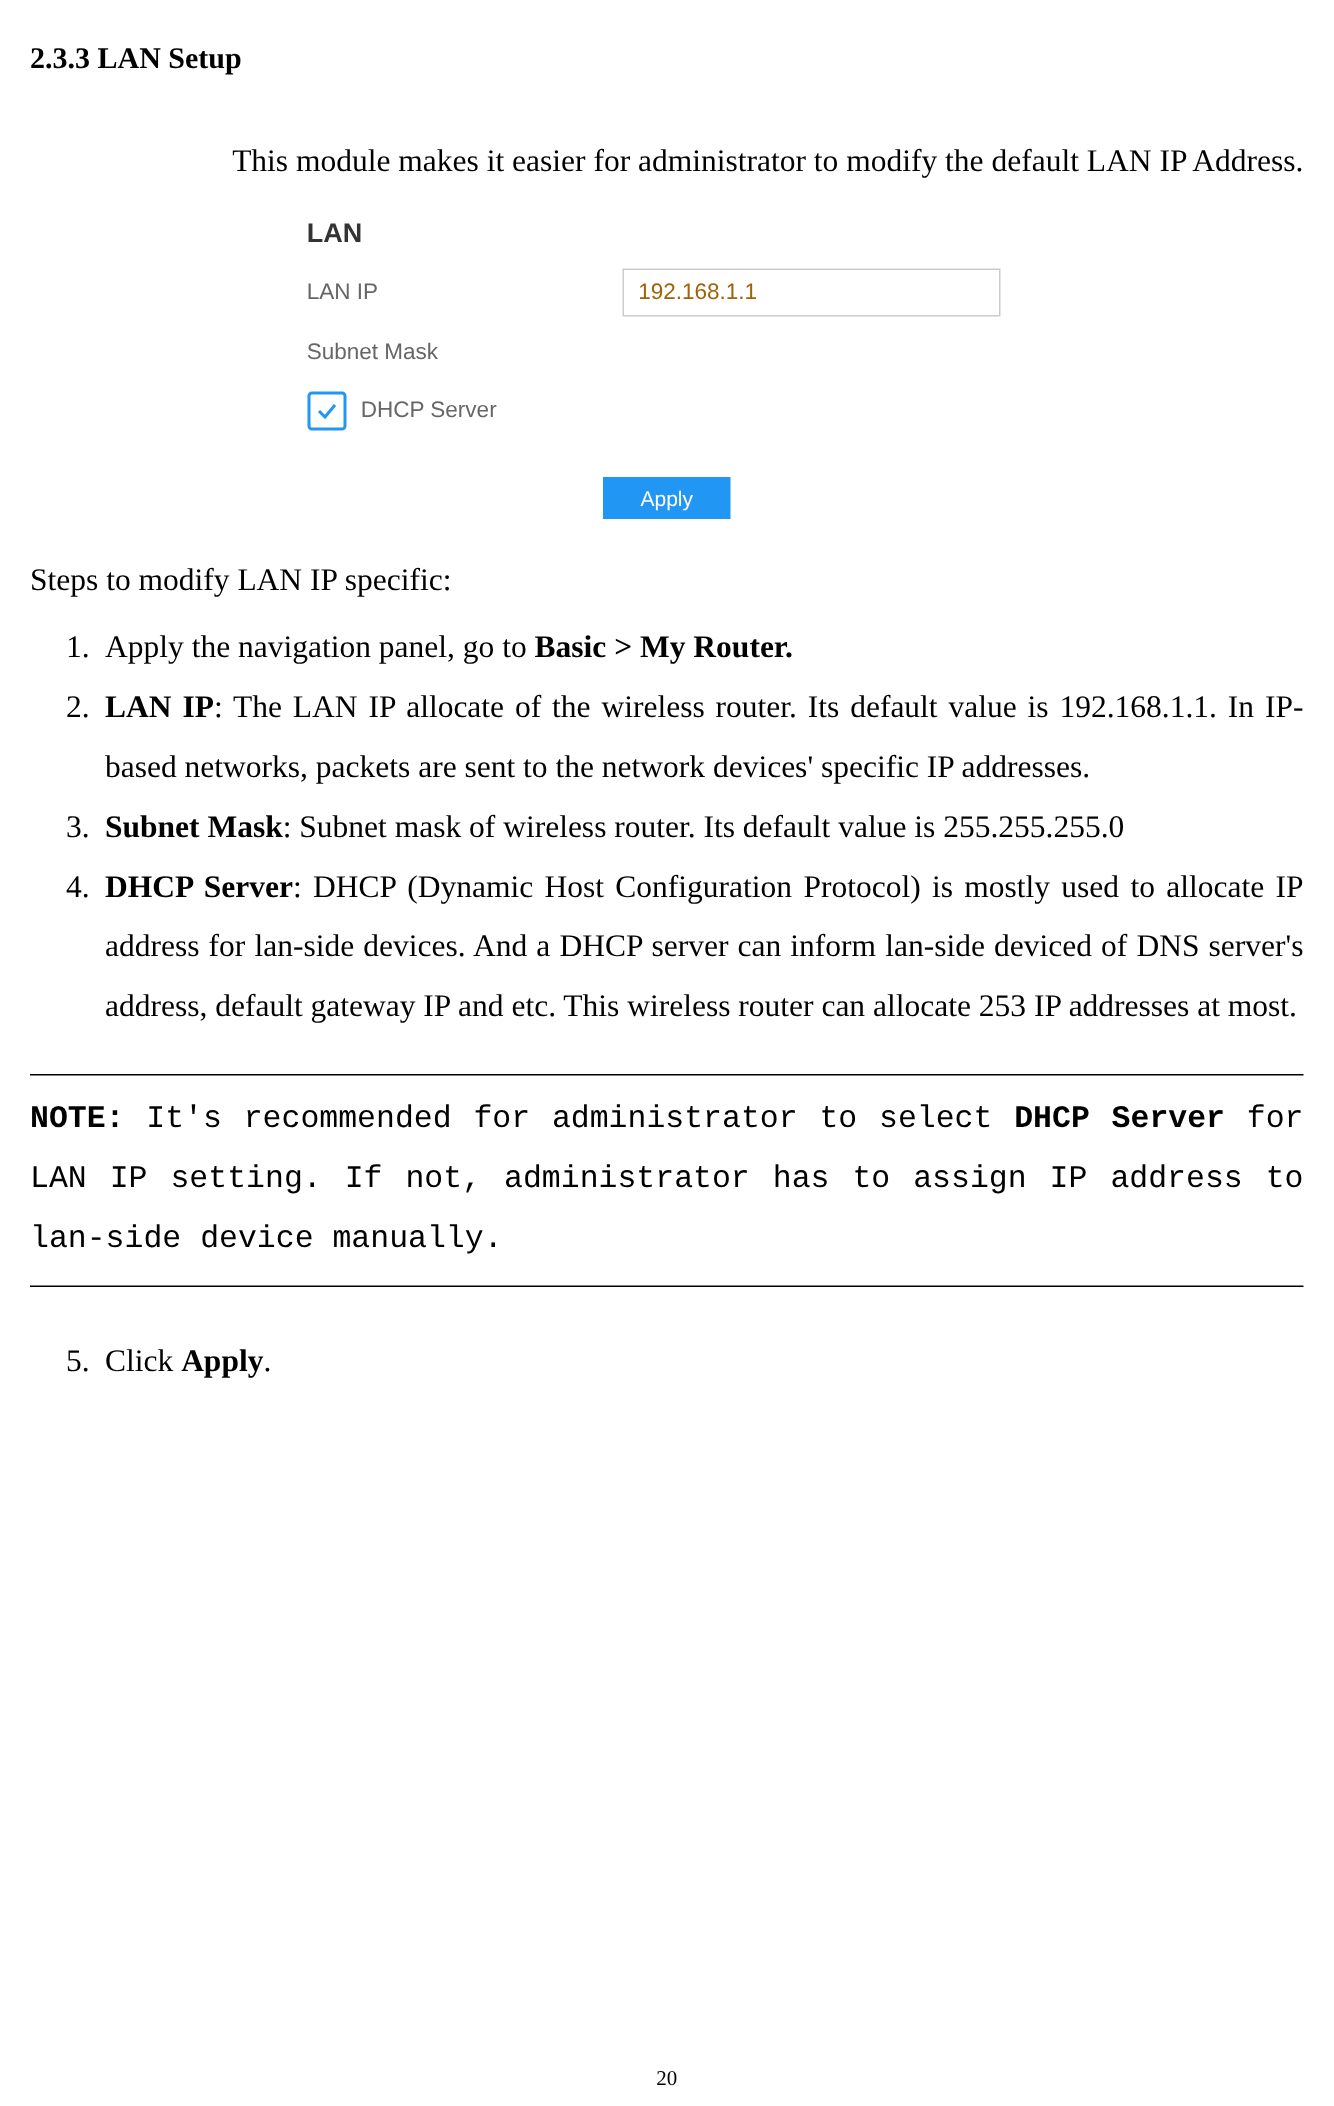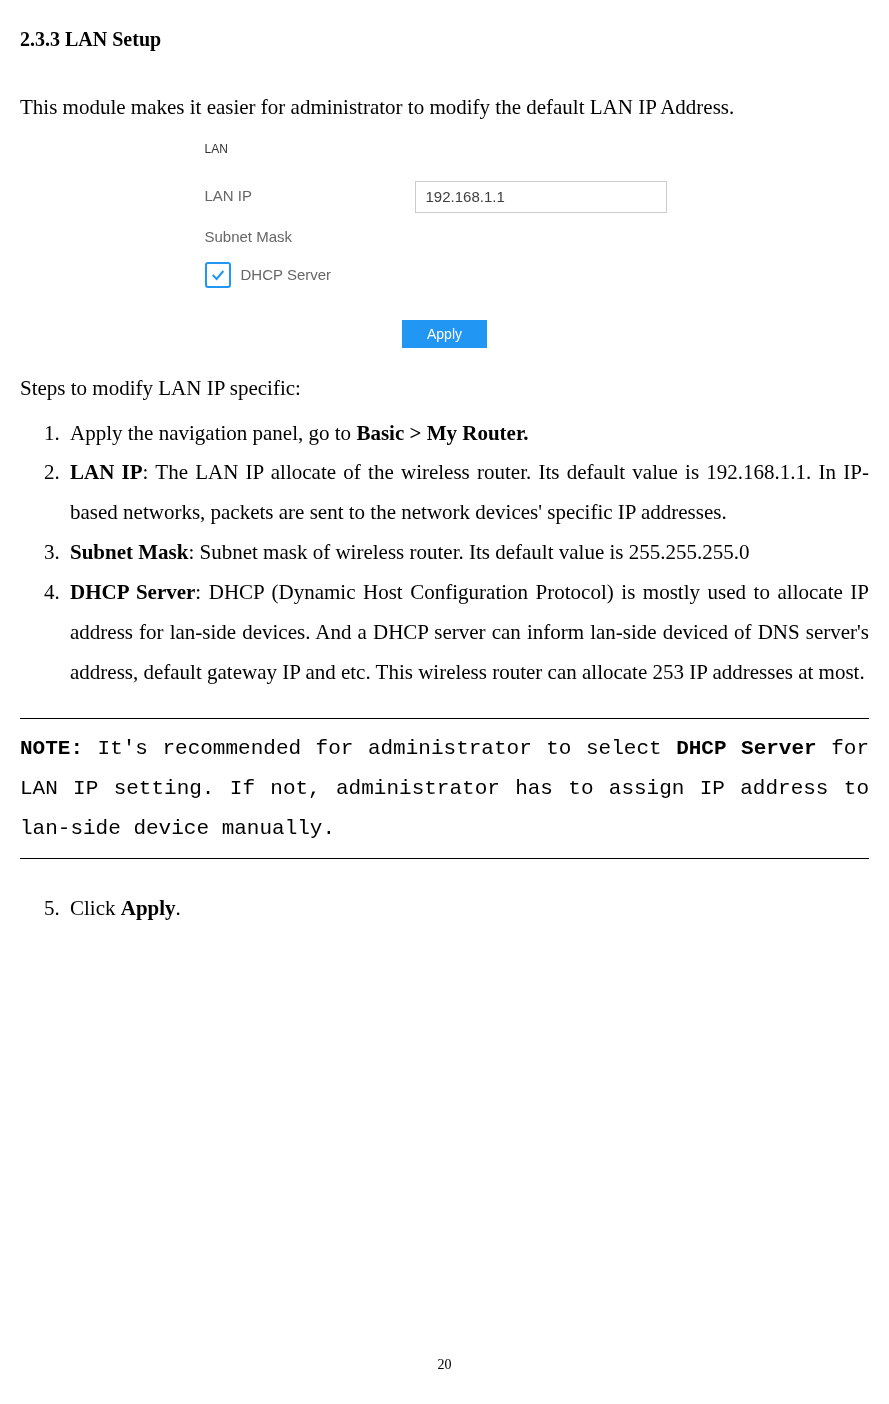--- a/index.html
+++ b/index.html
@@ -13,46 +13,48 @@
     position: relative;
     min-height: 1324px;
   }
   h2 {
     font-size: 20px;
     font-weight: bold;
     margin: 0 0 30px 0;
   }
   .intro {
     margin-bottom: 10px;
+    text-align: right;
   }
   .screenshot {
     margin: 10px auto 20px auto;
     width: 480px;
     font-family: Arial, sans-serif;
   }
   .screenshot .panel-title {
-    font-size: 12px;
+    font-size: 18px;
     color: #333;
-    margin-bottom: 20px;
+    margin-bottom: 7px;
+    font-weight: bold;
   }
   .form-row {
     display: flex;
     align-items: center;
     margin-bottom: 10px;
   }
   .form-row .label {
     width: 210px;
     font-size: 15px;
     color: #666;
   }
   .form-row .input-box {
     border: 1px solid #ccc;
     padding: 5px 10px;
     font-size: 15px;
-    color: #404040;
+    color: #a16207;
     width: 230px;
     height: 20px;
     line-height: 20px;
     background: #fff;
   }
   .checkbox-row {
     display: flex;
     align-items: center;
     margin-bottom: 30px;
   }
@@ -104,21 +106,21 @@
     margin: 25px 0 30px 0;
     text-align: justify;
     font-family: Liberation Mono, monospace;
   }
   .note-label {
     font-weight: bold;
   }
   .bold { font-weight: bold; }
   .page-num {
     position: absolute;
-    bottom: 25px;
+    bottom: 3px;
     left: 50%;
     transform: translateX(-50%);
     font-size: 14px;
   }
 </style>
 </head>
 <body>
 
 <h2>2.3.3 LAN Setup</h2>
 

